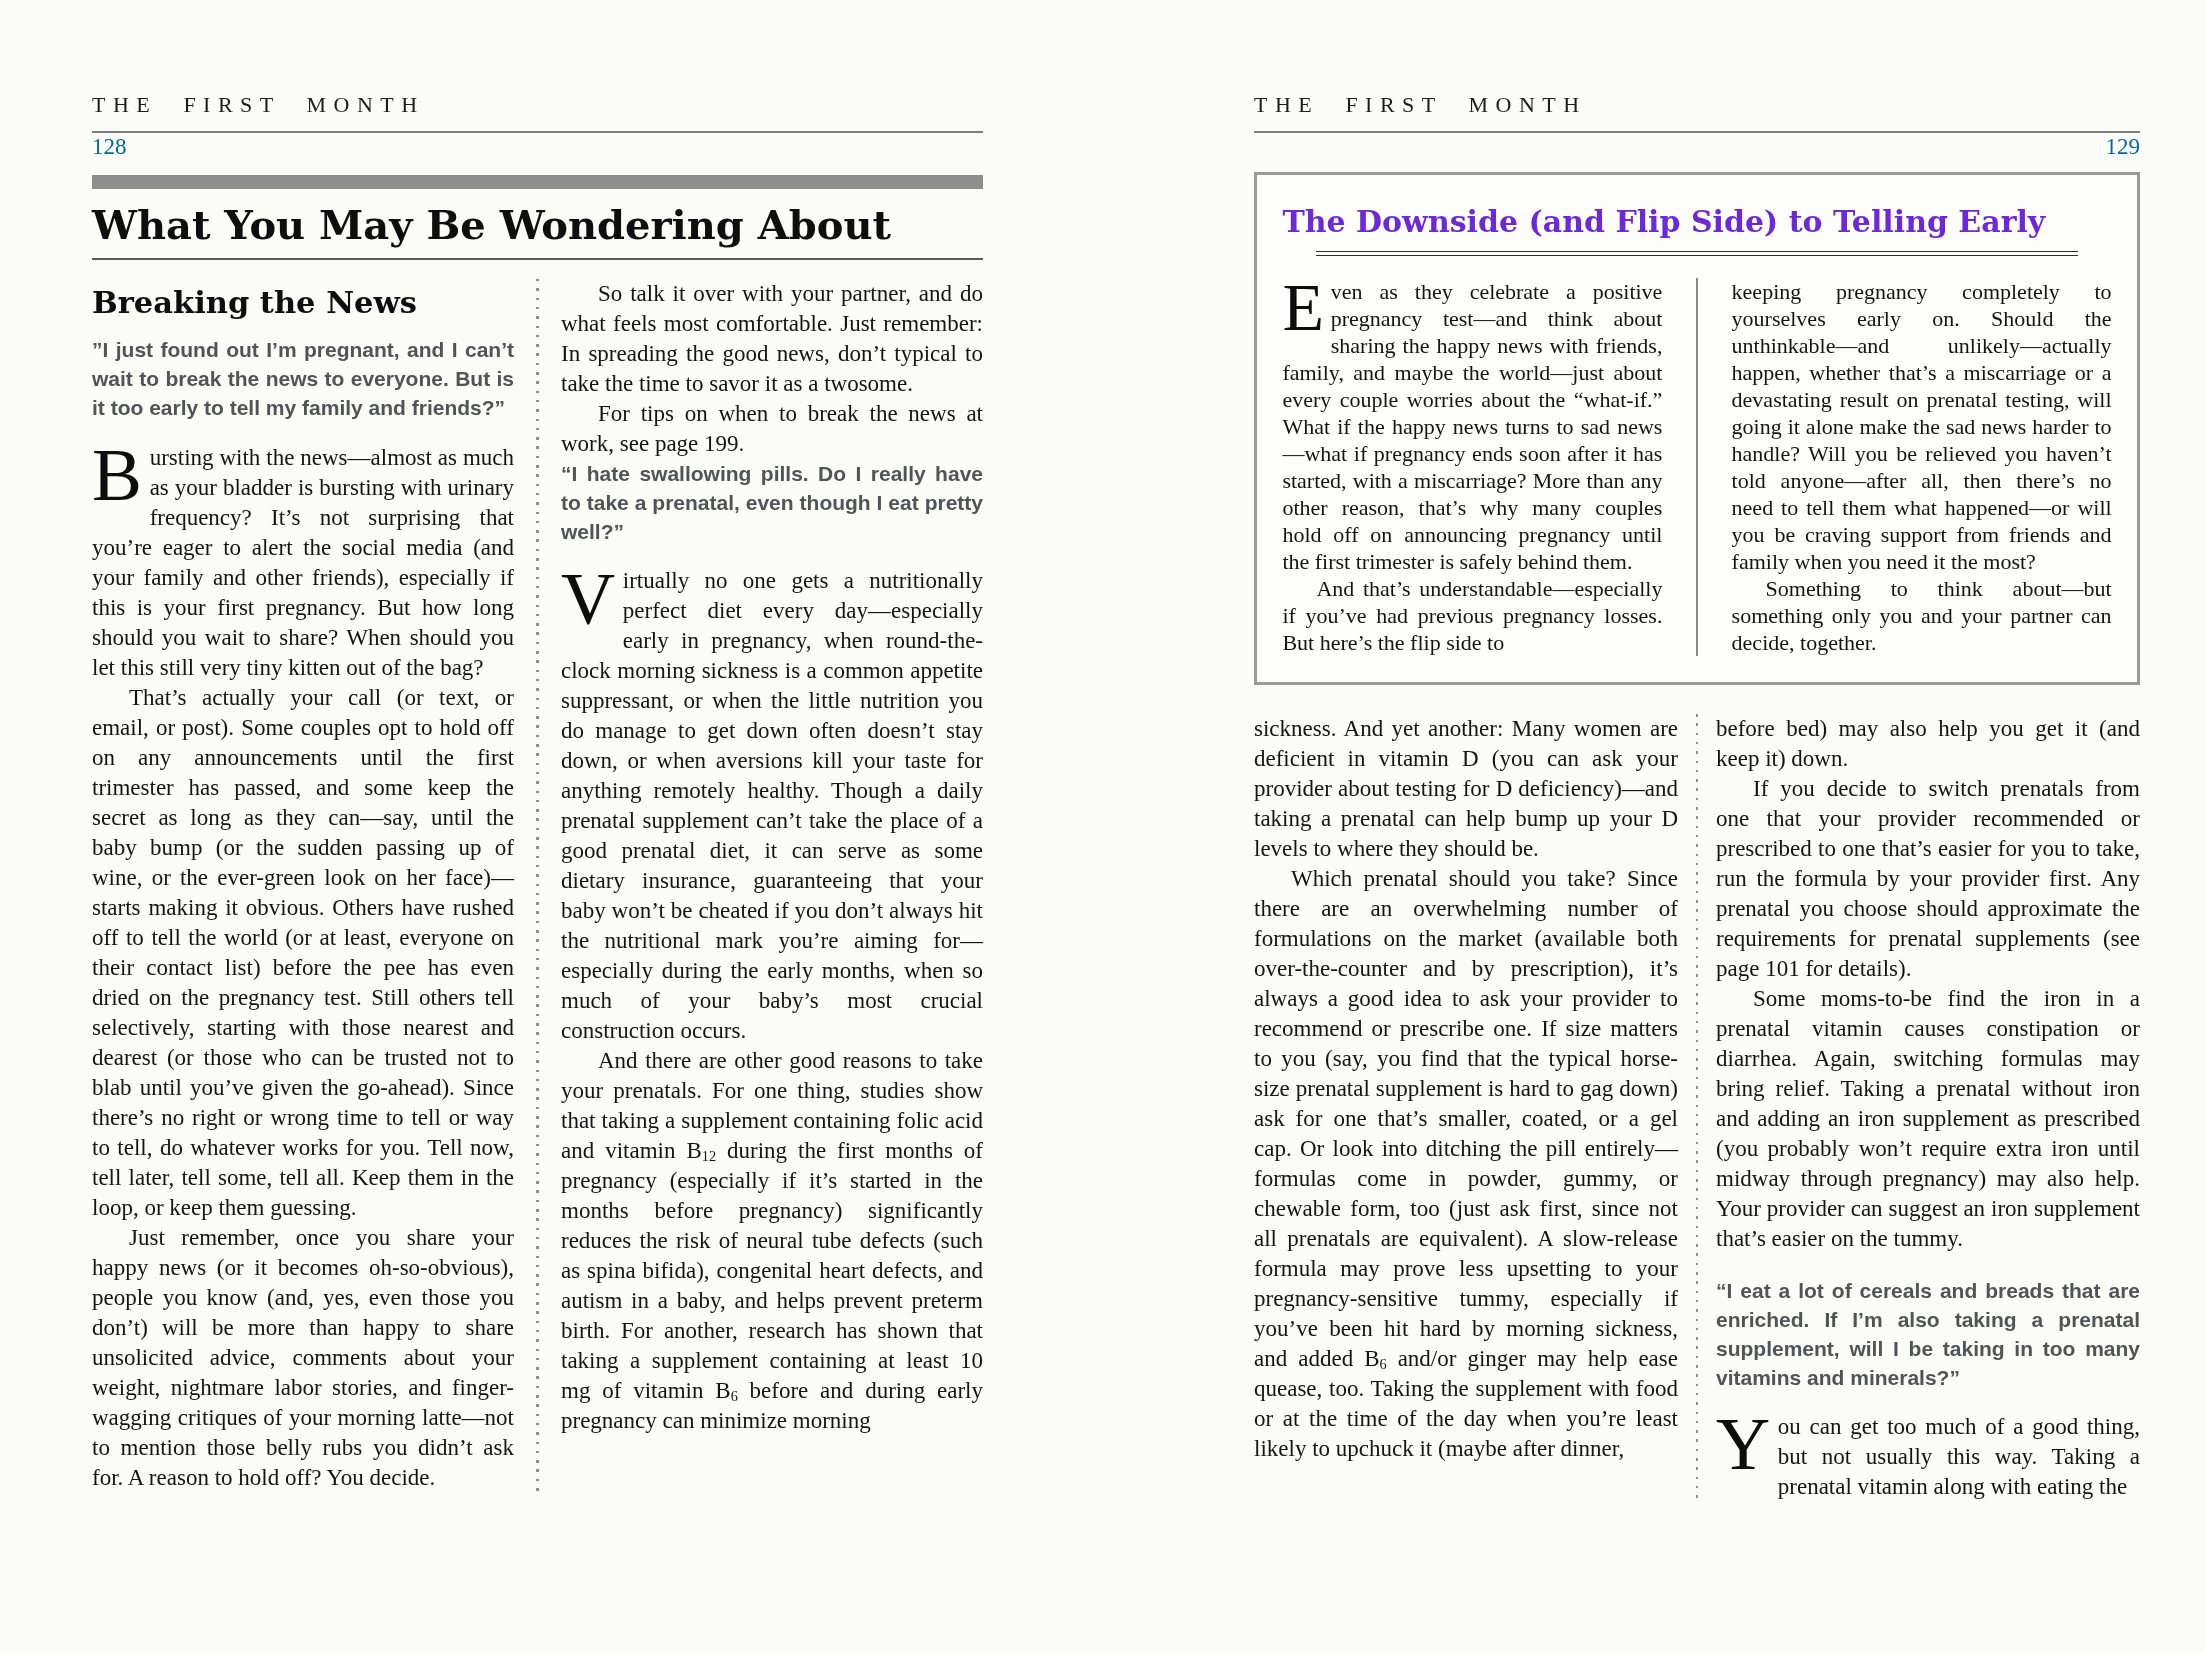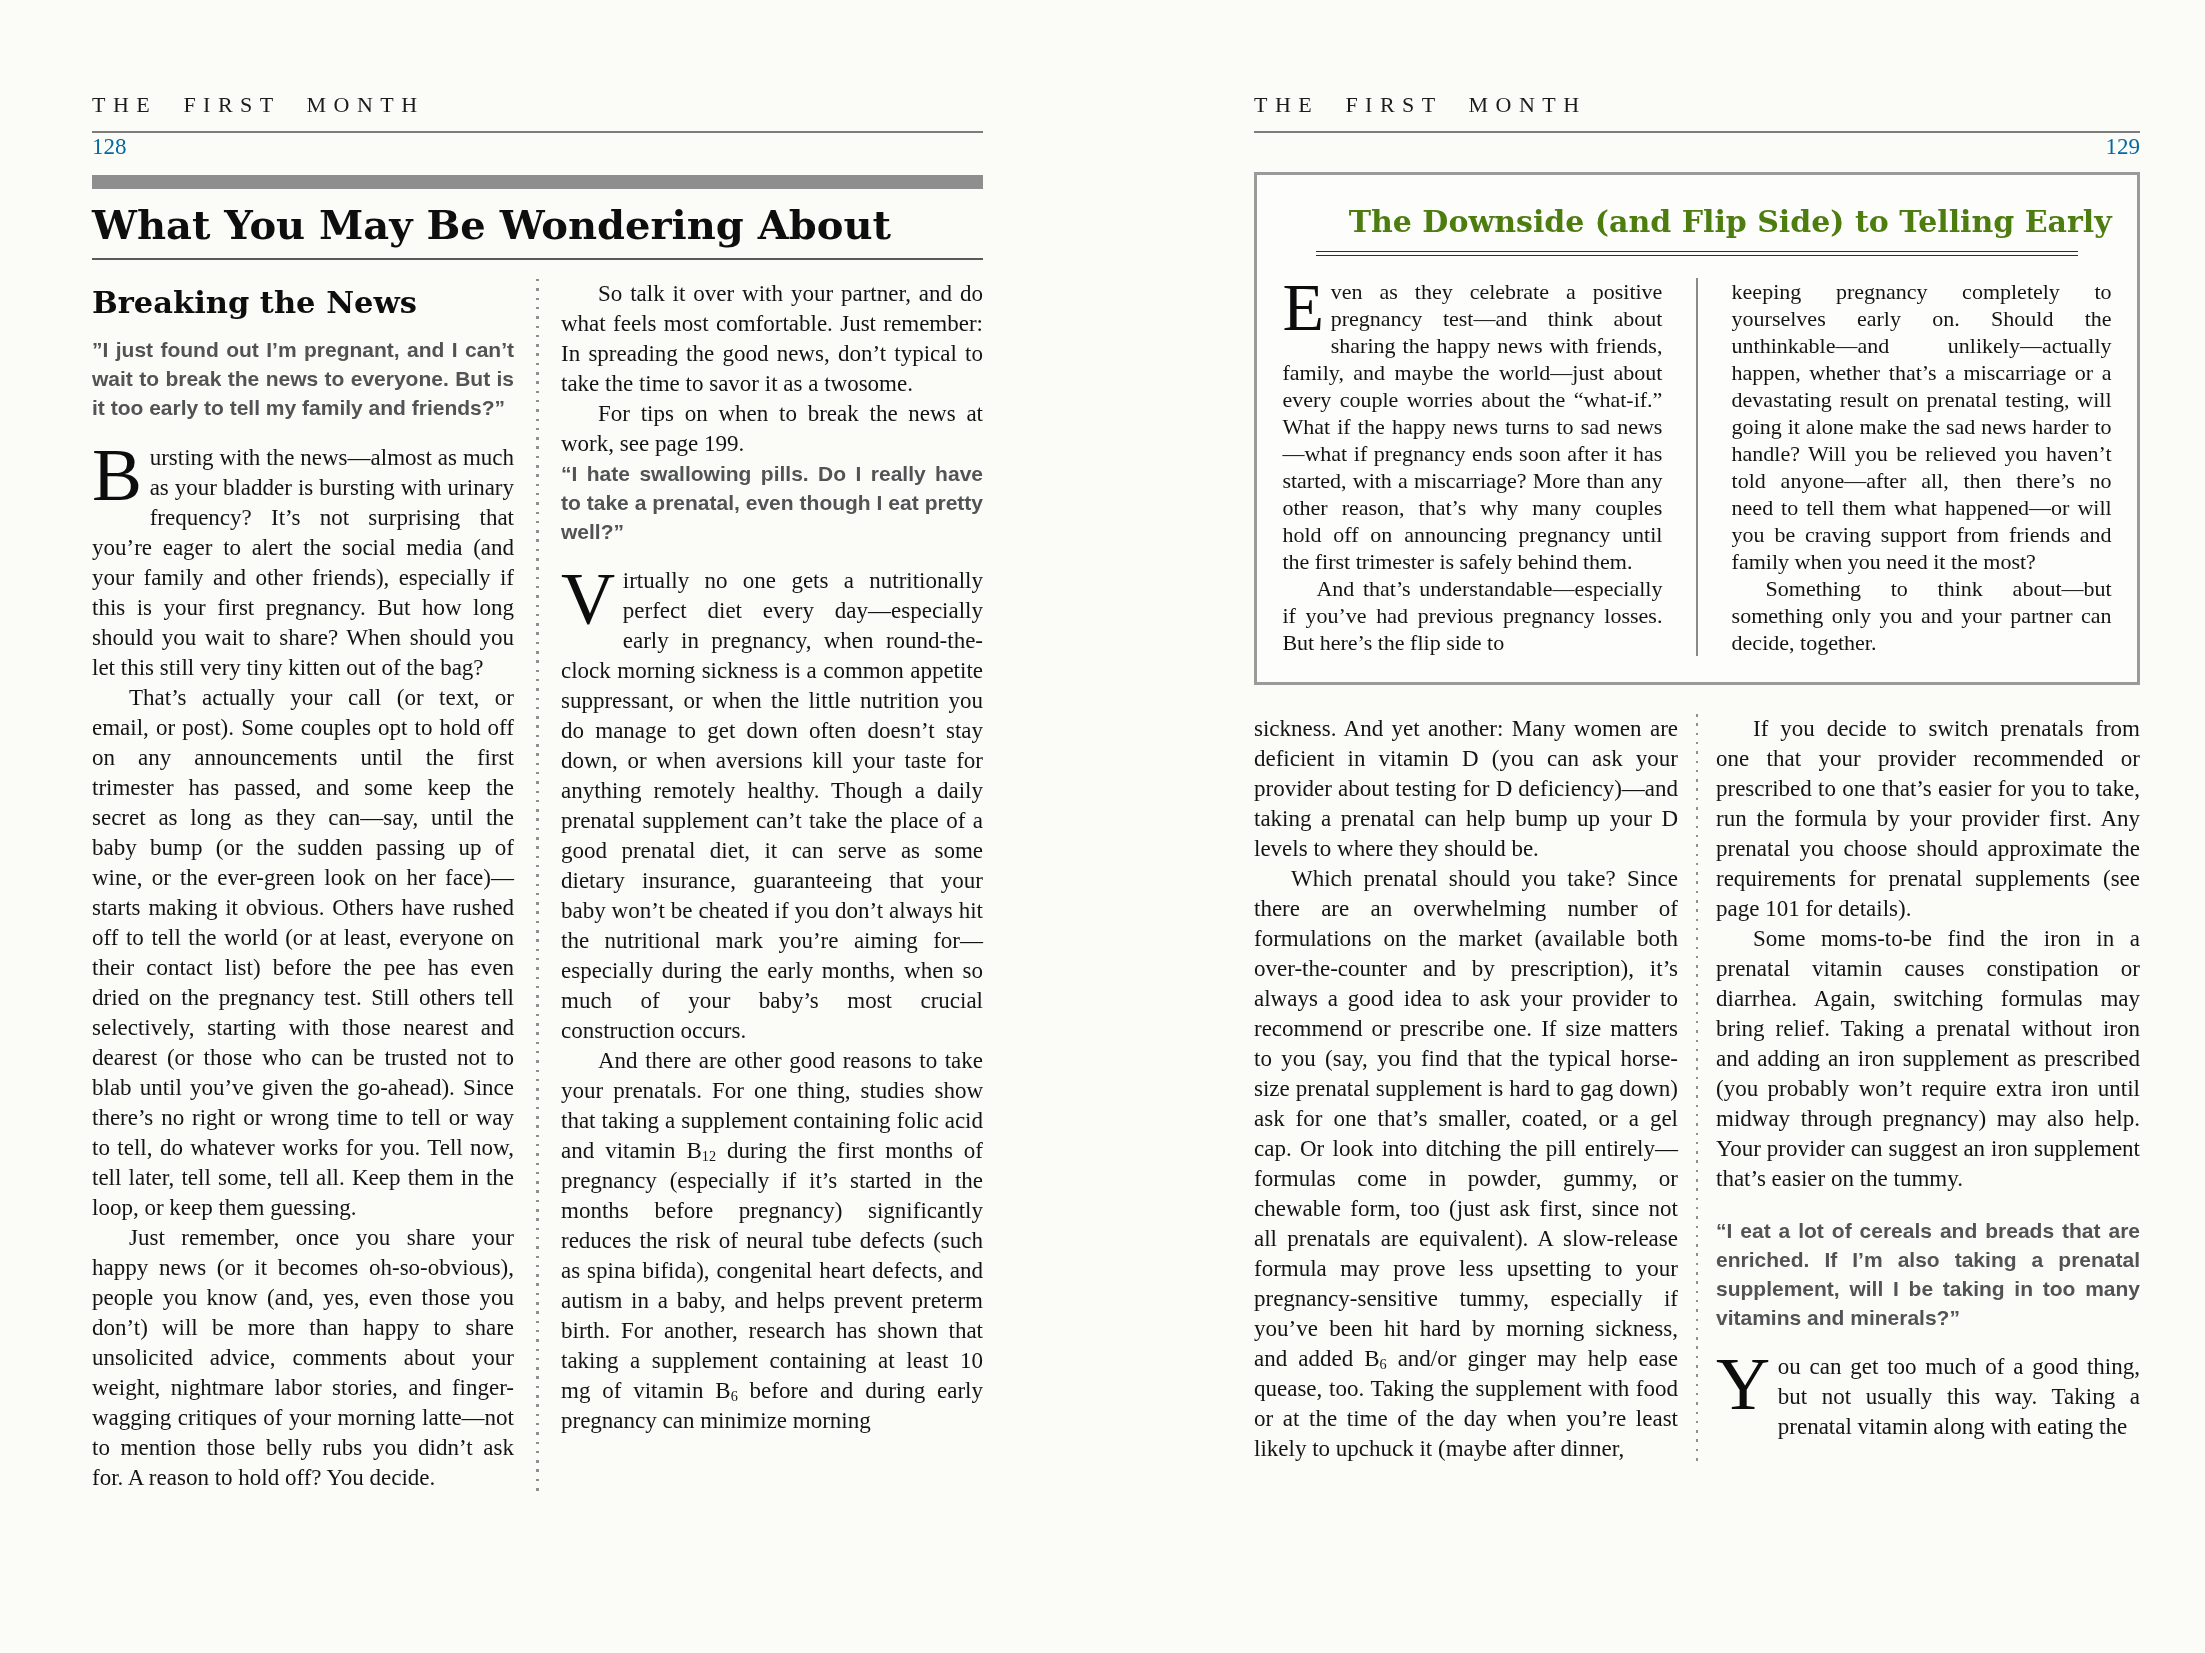--- a/index.html
+++ b/index.html
@@ -37,21 +37,21 @@
 
   .quote{font-family:Liberation Sans, sans-serif;font-weight:700;font-size:21px;line-height:29px;color:#525355;text-align:justify;margin:0 0 20.4px 0;}
 
   .body{font-size:23px;line-height:30px;text-align:justify;margin:0;}
   .indent{text-indent:37px;}
   .dropcap{float:left;font-size:75px;line-height:58px;margin:3.4px 7.6px 0 0;color:#0d0d0d;}
   sub{font-size:0.62em;line-height:0;position:relative;vertical-align:baseline;top:0.22em;}
 
   
   .sidebox{margin-top:39px;border:3.4px solid #9a9a9a;background:#fdfdfc;padding:22px 25.4px 25.4px 25.4px;}
-  h2.boxtitle{font-family:"DejaVu Serif","Liberation Serif",serif;font-weight:700;font-size:30px;text-align:right;margin:6.8px 0 12px 0;color:#4d7c0f;}
+  h2.boxtitle{font-family:"DejaVu Serif","Liberation Serif",serif;font-weight:700;font-size:30px;text-align:left;margin:6.8px 0 12px 0;color:#6d28d9;}
   .doublerule{height:3.4px;border-top:1.7px solid #2e2e2e;border-bottom:1.7px solid #2e2e2e;width:92%;margin:0 auto 22px auto;}
   .boxcols .col{width:380px;}
   .sidebox .body{font-size:22px;line-height:27px;}
   .sidebox .dropcap{font-size:68px;line-height:53px;margin:2.5px 6.8px 0 0;}
   .sidebox .indent{text-indent:34px;}
 
   .belowcols{margin-top:29px;}
   .belowcols .col{width:424px;}
 </style>
 </head>
@@ -114,20 +114,21 @@
       </div>
     </div>
 
     <div class="cols belowcols">
       <div class="col">
         <p class="body">sickness. And yet another: Many women are deficient in vitamin D (you can ask your provider about testing for D deficiency)—and taking a prenatal can help bump up your D levels to where they should be.</p>
         <p class="body indent"><span>Which prenatal should you take? Since there are an overwhelming number of formulations on the market (available both over-the-counter and by prescription), it’s always a good idea to ask your provider to recommend or prescribe one. If size matters to you (say, you find that the typical horse-size prenatal supplement is hard to gag down) ask for one that’s smaller, coated, or a gel cap. Or look into ditching the pill entirely—formulas come in powder, gummy, or chewable form, too (just ask first, since not all prenatals are equivalent). A slow-release formula may prove less upsetting to your pregnancy-sensitive tummy, especially if you’ve been hit hard by morning sickness, and added B</span><sub>6</sub><span> and/or ginger may help ease quease, too. Taking the supplement with food or at the time of the day when you’re least likely to upchuck it (maybe after dinner,</span></p>
       </div>
       <div class="divider dotted"></div>
       <div class="col">
+        <p class="body">before bed) may also help you get it (and keep it) down.</p>
         <p class="body indent">If you decide to switch prenatals from one that your provider recommended or prescribed to one that’s easier for you to take, run the formula by your provider first. Any prenatal you choose should approximate the requirements for prenatal supplements (see page 101 for details).</p>
         <p class="body indent">Some moms-to-be find the iron in a prenatal vitamin causes constipation or diarrhea. Again, switching formulas may bring relief. Taking a prenatal without iron and adding an iron supplement as prescribed (you probably won’t require extra iron until midway through pregnancy) may also help. Your provider can suggest an iron supplement that’s easier on the tummy.</p>
         <p class="quote" style="margin-top:22px;">“I eat a lot of cereals and breads that are enriched. If I’m also taking a prenatal supplement, will I be taking in too many vitamins and minerals?”</p>
         <p class="body"><span class="dropcap">Y</span><span>ou can get too much of a good thing, but not usually this way. Taking a prenatal vitamin along with eating the</span></p>
       </div>
     </div>
   </section>
 
 </div>
 

